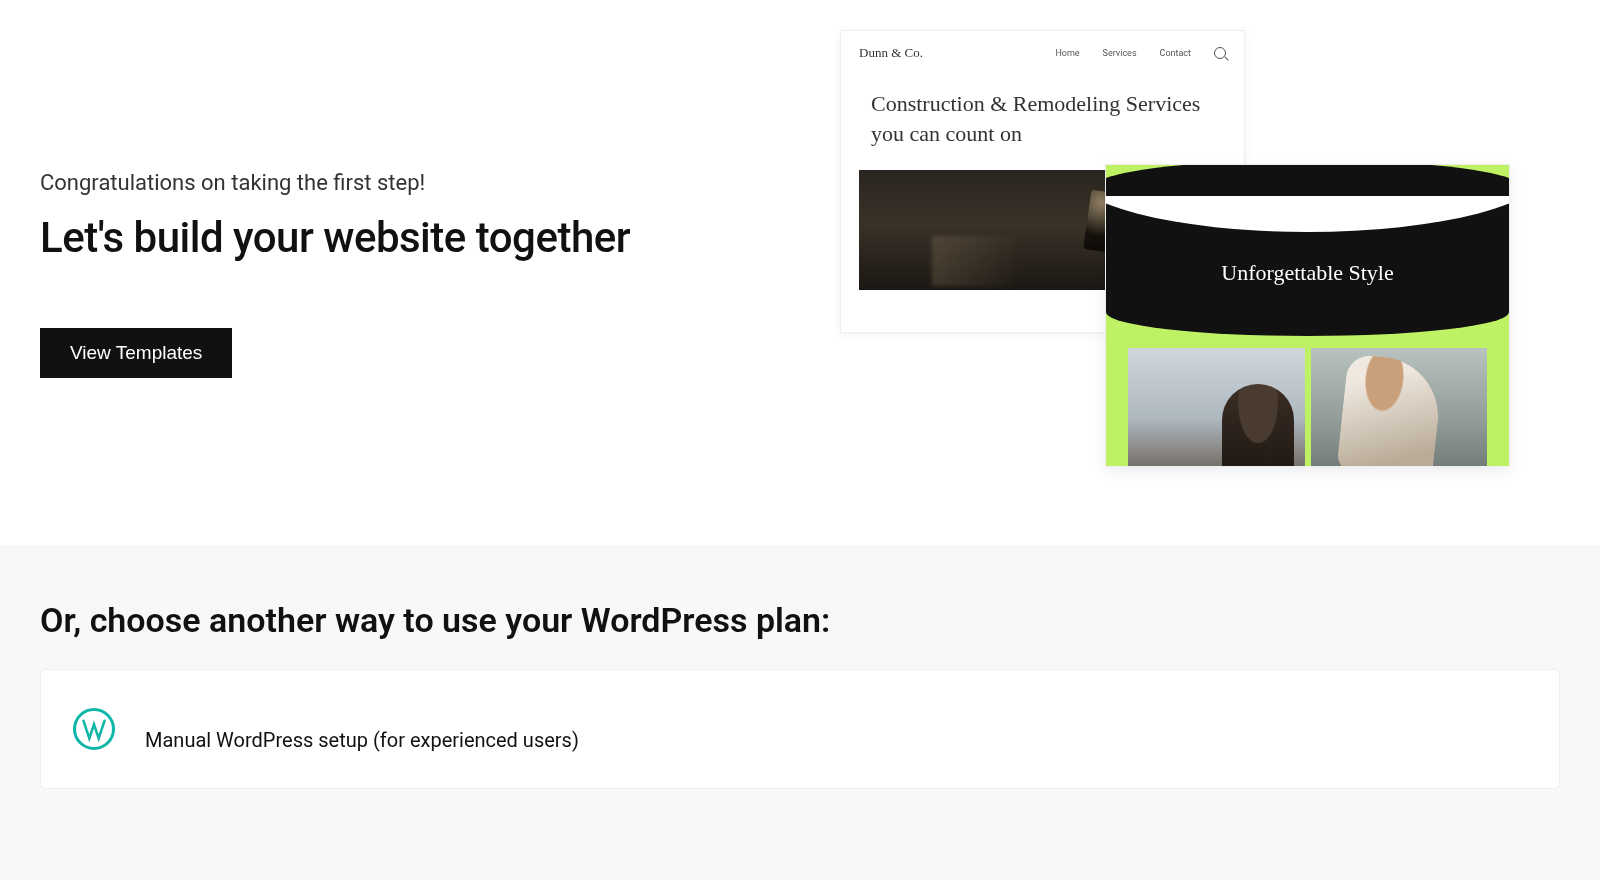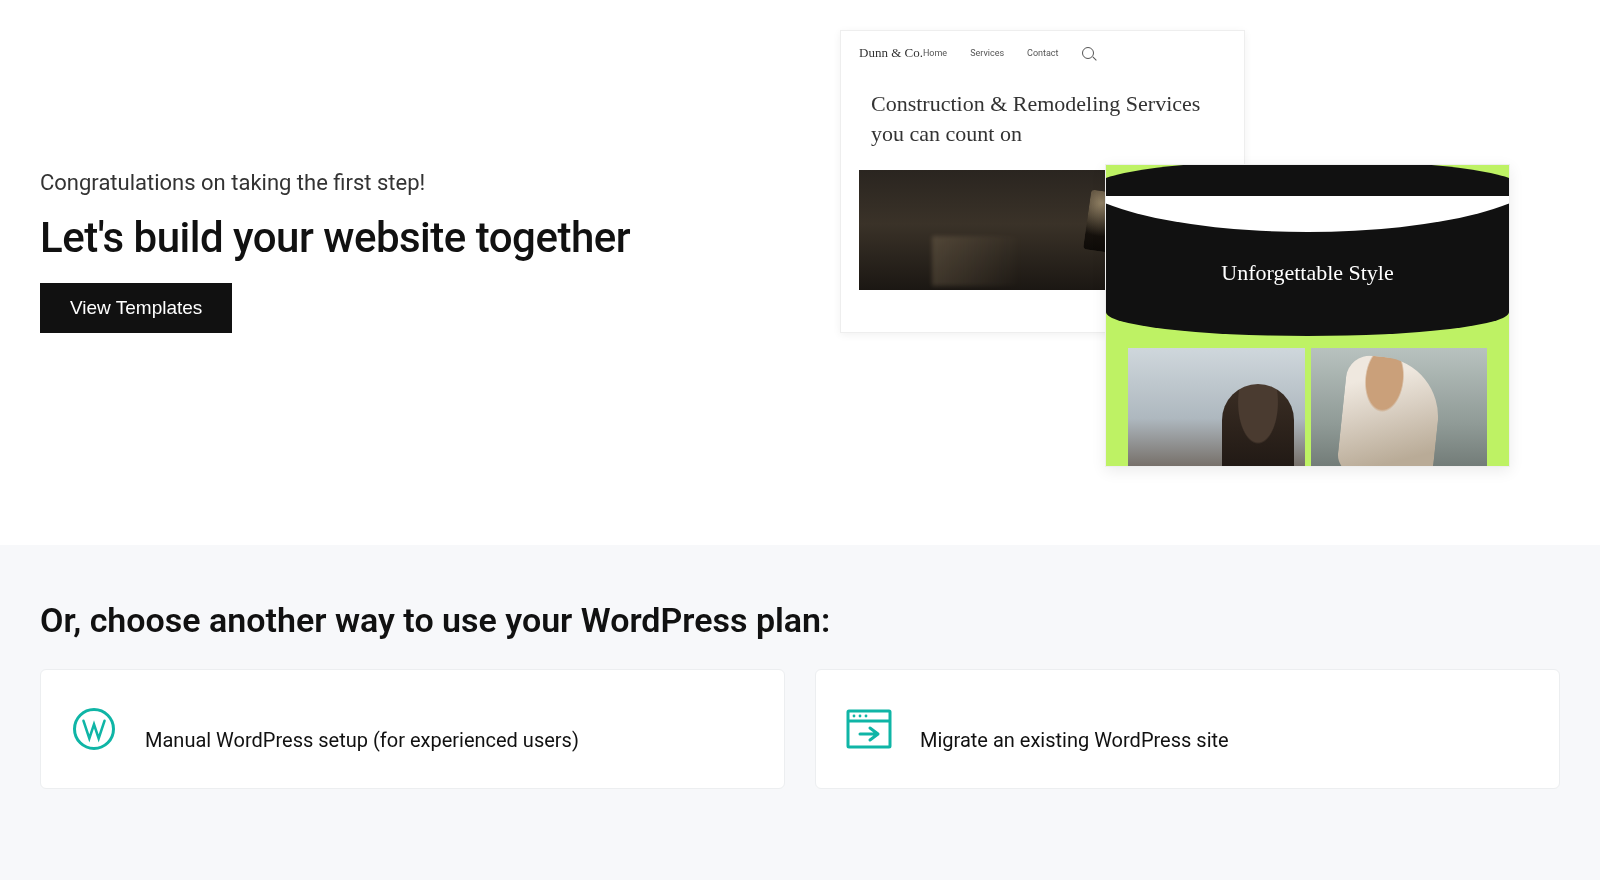--- a/index.html
+++ b/index.html
@@ -1,26 +1,26 @@
 <!DOCTYPE html>
 <html><head>
 <meta charset="utf-8">
 <style>
 *{box-sizing:border-box;margin:0;padding:0}
 body{font-family:-apple-system,BlinkMacSystemFont,"Segoe UI",Roboto,Helvetica,Arial,sans-serif;background:#fff;width:1600px;height:880px;overflow:hidden;color:#111}
 .hero{display:flex;padding:0 40px;height:545px;position:relative}
 .hero-left{flex:0 0 50%;padding-top:170px}
 .congrats{font-size:22px;color:#333;margin-bottom:18px}
-.heading{font-size:42px;font-weight:500;letter-spacing:-0.5px;color:#111;margin-bottom:21px}
+.heading{font-size:42px;font-weight:500;letter-spacing:-0.5px;color:#111;margin-bottom:66px}
 .btn-primary{display:inline-block;background:#111;color:#fff;font-size:19px;font-weight:500;padding:14px 30px;border:none;cursor:pointer}
 .hero-right{flex:1;position:relative}
 
 
 .preview1{position:absolute;top:30px;left:40px;width:405px;height:303px;background:#fff;border:1px solid #eee;box-shadow:0 2px 8px rgba(0,0,0,.06);overflow:hidden}
-.p1-bar{display:flex;align-items:center;padding:14px 18px 10px}
+.p1-bar{display:flex;align-items:center;justify-content:space-between;padding:14px 18px 10px}
 .p1-logo{font-family:Georgia,'Times New Roman',serif;font-size:13px;color:#333}
 .p1-nav{display:flex;gap:23px;align-items:center;font-size:9px;color:#555}
 .p1-search{width:12px;height:12px;border:1.3px solid #555;border-radius:50%;position:relative}
 .p1-search::after{content:"";position:absolute;width:5px;height:1.3px;background:#555;transform:rotate(45deg);right:-4px;bottom:-1px}
 .p1-headline{font-family:Georgia,'Times New Roman',serif;text-align:left;font-size:22px;line-height:1.35;color:#333;padding:18px 30px 22px}
 .p1-img{height:120px;margin:0 18px;background:linear-gradient(180deg,#2a2520 0%,#3a3228 45%,#1b1713 100%);position:relative;overflow:hidden}
 .p1-img::before{content:"";position:absolute;left:62%;top:18%;width:40px;height:60px;background:radial-gradient(circle at 30% 20%,rgba(255,230,180,.5),transparent 60%),linear-gradient(180deg,#2a2119,#0e0b08);border-radius:4px;transform:rotate(8deg)}
 .p1-img::after{content:"";position:absolute;left:20%;top:55%;width:90px;height:50px;background:linear-gradient(90deg,rgba(255,220,170,.15),transparent);filter:blur(2px)}
 
 
@@ -110,28 +110,15 @@
       <span class="card-icon">
         <span class="wp-icon">
           <svg viewBox="0 0 24 24" fill="none" stroke="#0fb5a6" stroke-width="2.2" stroke-linecap="round">
             <path d="M3 5 L8 20 L12 8 L16 20 L21 5"></path>
           </svg>
         </span>
       </span>
       <span class="card-label">Manual WordPress setup (for experienced users)</span>
     </div>
 
-    <div class="card">
-      <span class="card-icon">
-        <svg class="mig-icon" viewBox="0 0 46 40" fill="none" stroke="#0fb5a6" stroke-width="3">
-          <rect x="2" y="2" width="42" height="36" rx="1"></rect>
-          <line x1="2" y1="12" x2="44" y2="12"></line>
-          <circle cx="8" cy="7" r="1.4" fill="#0fb5a6" stroke="none"></circle>
-          <circle cx="14" cy="7" r="1.4" fill="#0fb5a6" stroke="none"></circle>
-          <circle cx="20" cy="7" r="1.4" fill="#0fb5a6" stroke="none"></circle>
-          <path d="M14 25 H30 M24 19 L32 25 L24 31" stroke-linejoin="round" stroke-linecap="round"></path>
-        </svg>
-      </span>
-      <span class="card-label">Migrate an existing WordPress site</span>
-    </div>
 
   </div>
 </section>
 
 </body></html>

